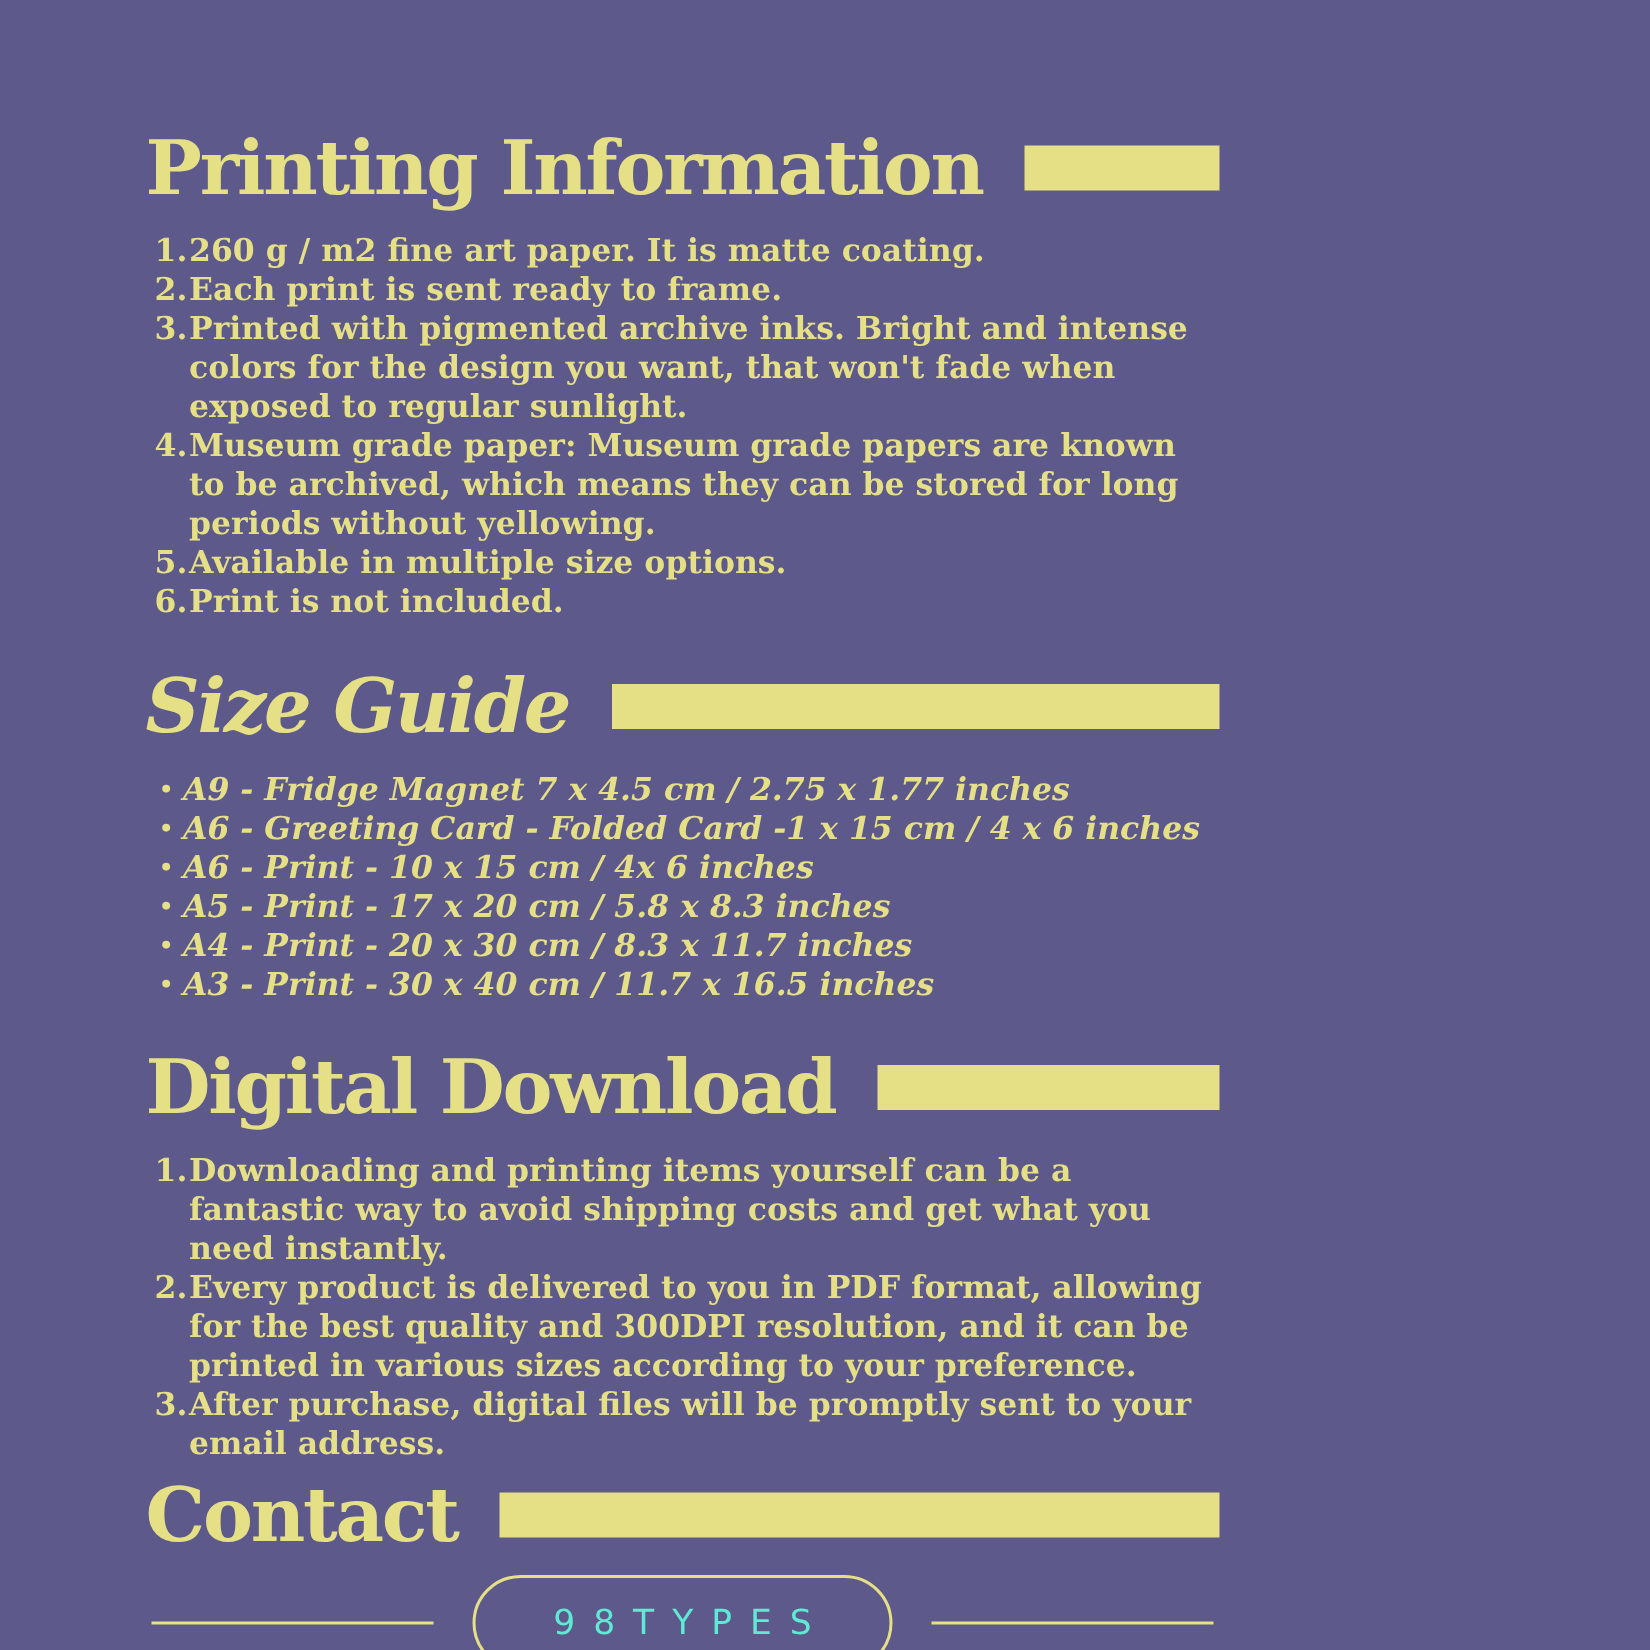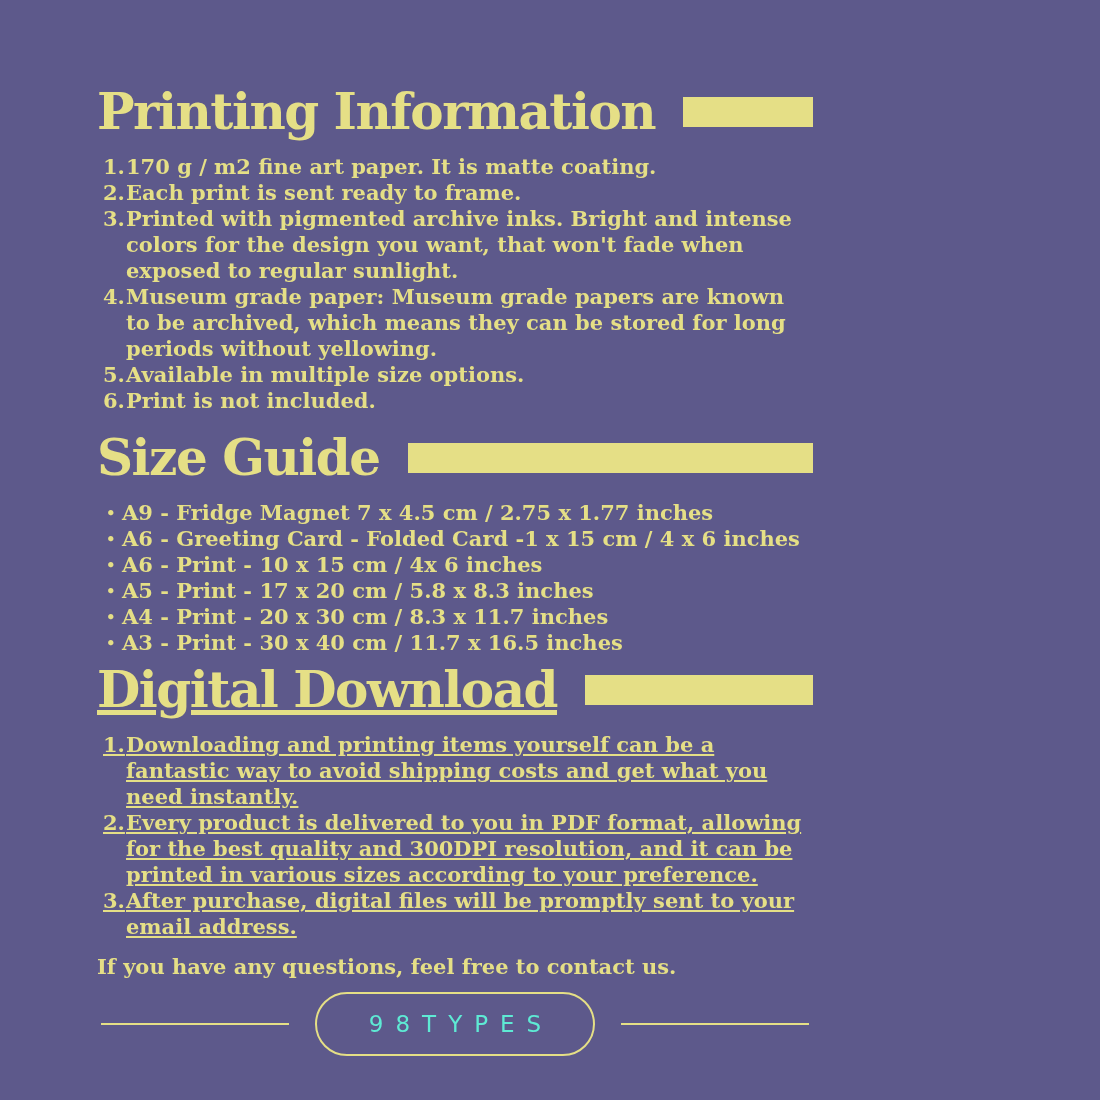--- a/index.html
+++ b/index.html
@@ -34,22 +34,22 @@
     font-size: 21px;
     font-weight: bold;
     line-height: 26px;
     padding-left: 6px;
   }
   .list-item { display: flex; align-items: flex-start; }
   .marker { flex: 0 0 auto; width: 23px; }
   .item-text { flex: 1 1 auto; }
   .bulleted { padding-left: 9px; }
   .bulleted .marker { width: 16px; font-size: 15px; line-height: 26px; }
-  .mt-sg { margin-top: 18px; }
-  .mt-dd { margin-top: 8px; text-decoration: underline; }
+  .mt-sg { margin-top: 31px; font-style: italic; }
+  .mt-dd { margin-top: 30px; }
   .mt-ct { margin-top: 9px; }
   .contact-lines {
     margin-top: 14px;
     font-size: 21px;
     font-weight: bold;
     line-height: 26px;
   }
   .contact-line { margin: 0 0 6px 0; }
   .footer {
     margin-top: 12px;
@@ -81,21 +81,21 @@
 <div class="page">
 
   <div class="section">
     <div class="section-head">
       <div class="section-title">Printing Information</div>
       <div class="head-bar"></div>
     </div>
     <div class="list">
       <div class="list-item">
         <span class="marker">1.</span>
-        <span class="item-text">170 g / m2 fine art paper. It is matte coating.</span>
+        <span class="item-text">260 g / m2 fine art paper. It is matte coating.</span>
       </div>
       <div class="list-item">
         <span class="marker">2.</span>
         <span class="item-text">Each print is sent ready to frame.</span>
       </div>
       <div class="list-item">
         <span class="marker">3.</span>
         <span class="item-text">Printed with pigmented archive inks. Bright and intense colors for the design you want, that won't fade when exposed to regular sunlight.</span>
       </div>
       <div class="list-item">
@@ -161,22 +161,25 @@
         <span class="item-text">Every product is delivered to you in PDF format, allowing for the best quality and 300DPI resolution, and it can be printed in various sizes according to your preference.</span>
       </div>
       <div class="list-item">
         <span class="marker">3.</span>
         <span class="item-text">After purchase, digital files will be promptly sent to your email address.</span>
       </div>
     </div>
   </div>
 
   <div class="section mt-ct">
+    <div class="section-head">
+      <div class="section-title">Contact</div>
+      <div class="head-bar"></div>
+    </div>
     <div class="contact-lines">
-      <p class="contact-line">If you have any questions, feel free to contact us.</p>
     </div>
   </div>
 
   <div class="footer">
     <div class="footer-rule"></div>
     <div class="brand-badge">
       <span class="brand-name">98TYPES</span>
     </div>
     <div class="footer-rule"></div>
   </div>

